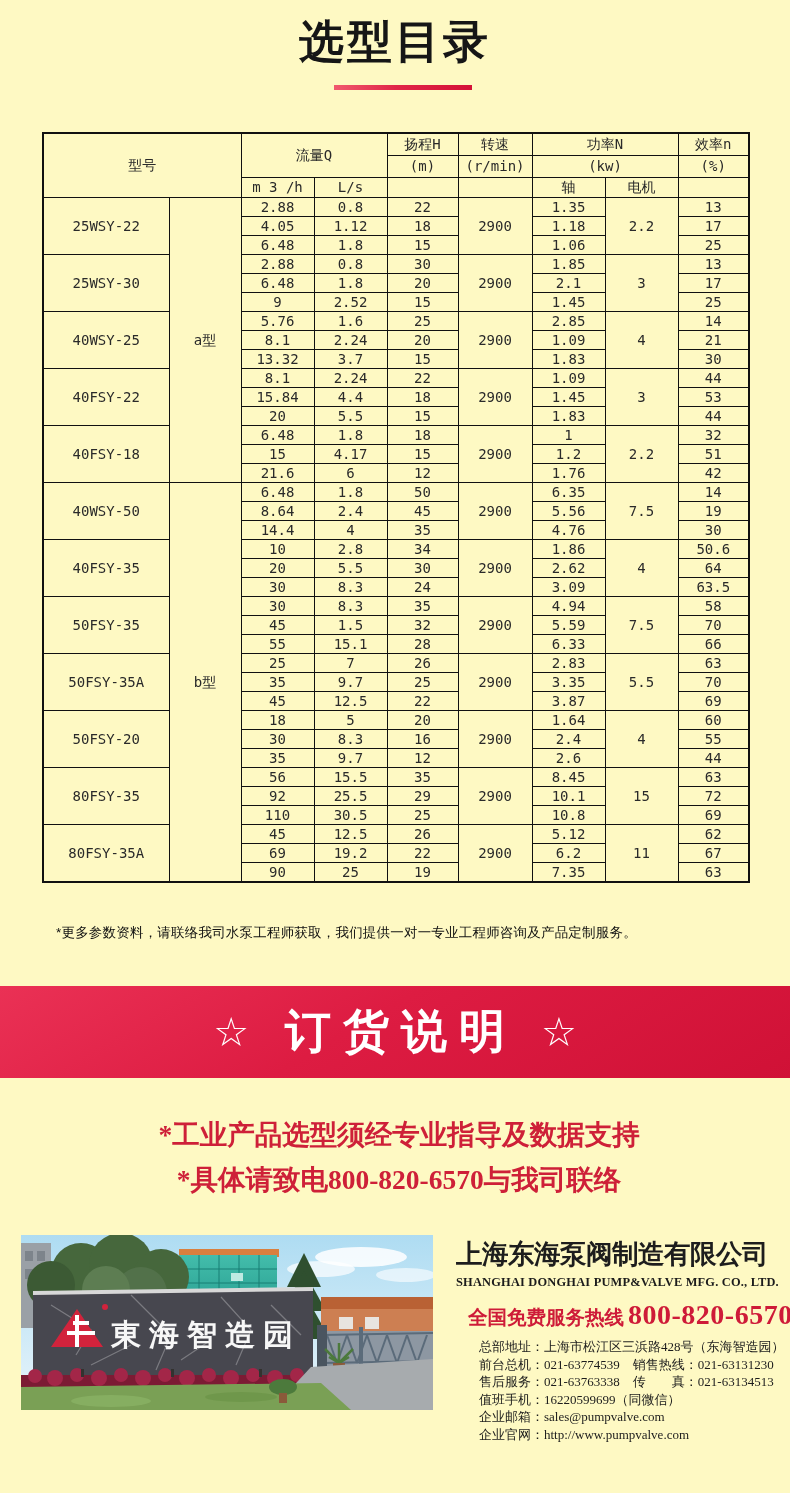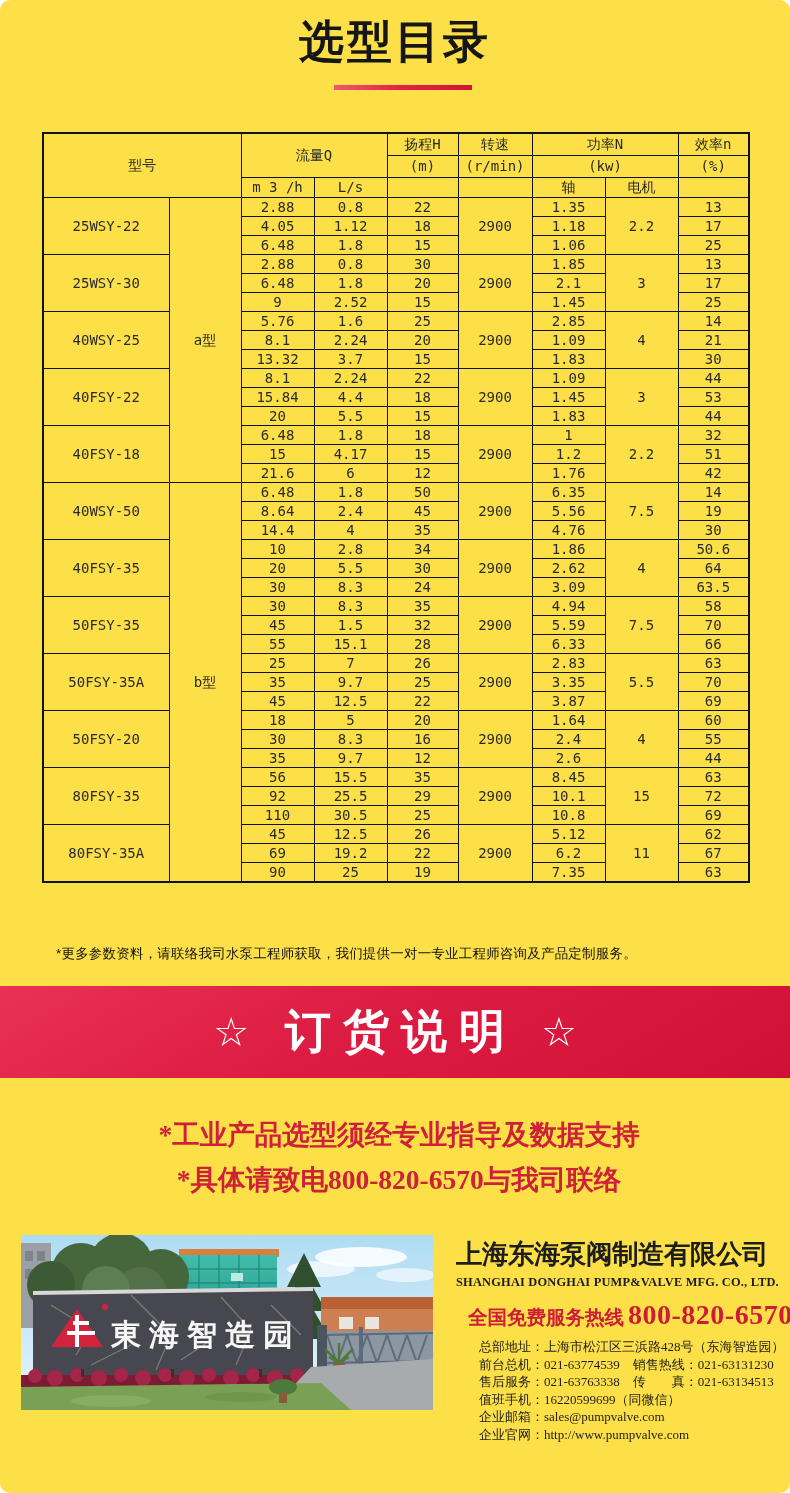--- a/index.html
+++ b/index.html
@@ -1,38 +1,38 @@
 <!DOCTYPE html>
 <html><head>
 <meta charset="utf-8">
 <style>
   html,body{margin:0;padding:0;background:#ffffff;}
-  .page{position:relative;width:790px;height:1493px;background:#fde047;overflow:hidden;
-        font-family:"Liberation Sans","DejaVu Sans",sans-serif;border-radius:10px;}
+  .page{position:relative;width:790px;height:1493px;background:#fef9c3;overflow:hidden;
+        font-family:"Liberation Sans","DejaVu Sans",sans-serif;}
 
   
   .page-title{position:absolute;top:12px;left:0;width:100%;text-align:center;
     font-size:45px;font-weight:900;color:#161616;letter-spacing:3px;margin:0;
     font-family:"DejaVu Sans","Liberation Sans",sans-serif;}
   .title-underline{position:absolute;top:85px;left:334px;width:138px;height:5px;
     background:linear-gradient(90deg,#f05a6e 0%,#e02647 45%,#d41238 100%);}
 
   
   .tbl-wrap{position:absolute;top:132px;left:42px;}
   table.sel{border-collapse:collapse;table-layout:fixed;width:706px;
     font-family:"DejaVu Sans Mono","Liberation Mono",monospace;font-size:14px;color:#2a2a2a;}
   table.sel td{border:1px solid #111;text-align:center;vertical-align:middle;
     padding:0;height:18px;line-height:1.05;overflow:hidden;white-space:nowrap;}
   table.sel{border:2px solid #111;}
   table.sel tr.hr1 td{height:21px;}
   table.sel tr.hr2 td{height:21px;}
   table.sel tr.hr3 td{height:19px;}
 
   
-  .footnote{position:absolute;top:945px;left:56px;font-size:13.5px;color:#101010;
+  .footnote{position:absolute;top:924px;left:56px;font-size:13.5px;color:#101010;
     letter-spacing:0.2px;margin:0;}
 
   
   .banner{position:absolute;top:986px;left:0;width:790px;height:92px;
     background:linear-gradient(150deg,#ea3155 0%,#dd1c42 45%,#d01136 100%);
     display:flex;align-items:center;justify-content:center;gap:24px;color:#fff;}
   .banner .star{font-size:40px;line-height:1;font-weight:400;}
   .banner .banner-title{font-size:46px;font-weight:900;letter-spacing:12px;text-indent:12px;
     font-family:"DejaVu Sans","Liberation Sans",sans-serif;}
 

